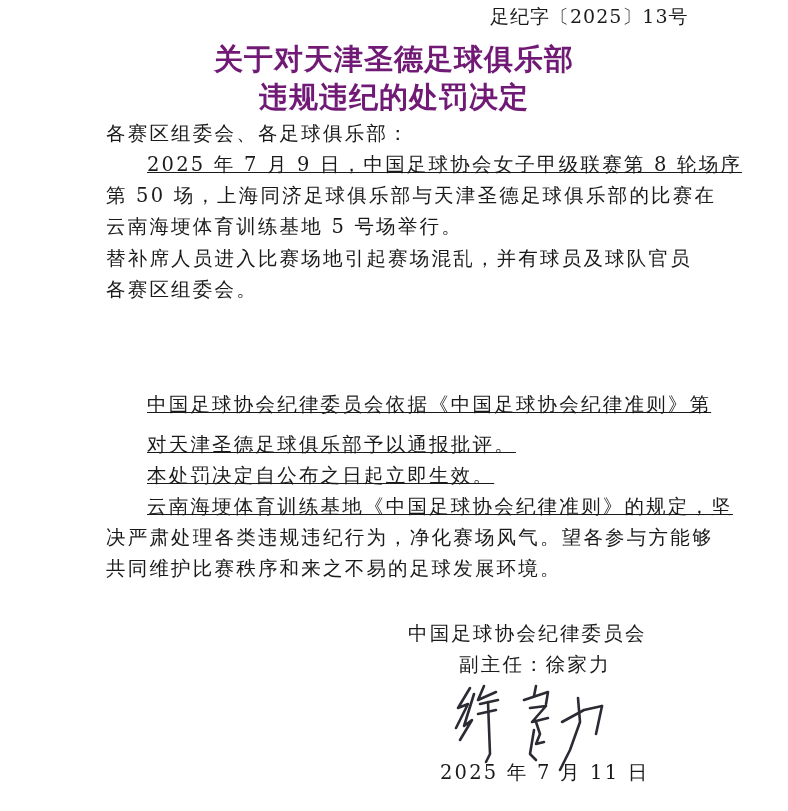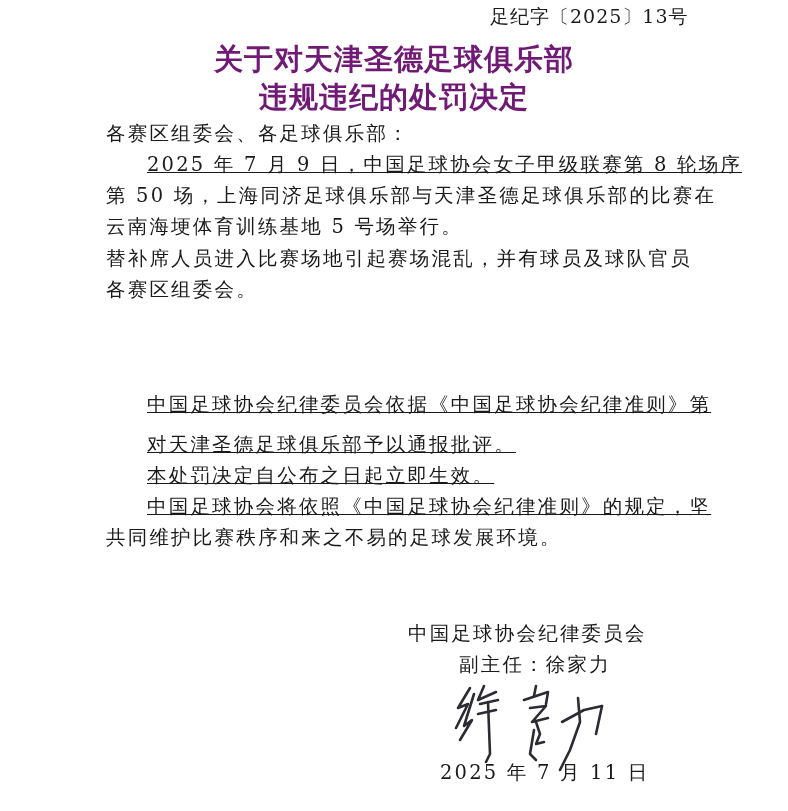--- a/index.html
+++ b/index.html
@@ -87,21 +87,22 @@
 
   <div class="body-text" style="top:429px;">
     <div class="indent">对天津圣德足球俱乐部予以通报批评。</div>
   </div>
 
   <div class="body-text" style="top:460px;">
     <div class="indent">本处罚决定自公布之日起立即生效。</div>
   </div>
 
   <div class="body-text" style="top:491px;">
-    <div class="indent">中国足球协会将依照《中国足球协会纪律准则》的规定，坚</div>
+    <div class="indent">云南海埂体育训练基地《中国足球协会纪律准则》的规定，坚</div>
+    <div>决严肃处理各类违规违纪行为，净化赛场风气。望各参与方能够</div>
     <div>共同维护比赛秩序和来之不易的足球发展环境。</div>
   </div>
 
   <div class="sig" style="left:408px; top:620px;">中国足球协会纪律委员会</div>
   <div class="sig" style="left:459px; top:651px;">副主任：徐家力</div>
 
   <svg class="signature-svg" width="180" height="95" viewBox="0 0 180 95">
     <g fill="none" stroke="#2b2b33" stroke-width="2.6" stroke-linecap="round" stroke-linejoin="round">
 
       <path d="M20 6 L8 26 L18 22 L6 46"></path>

